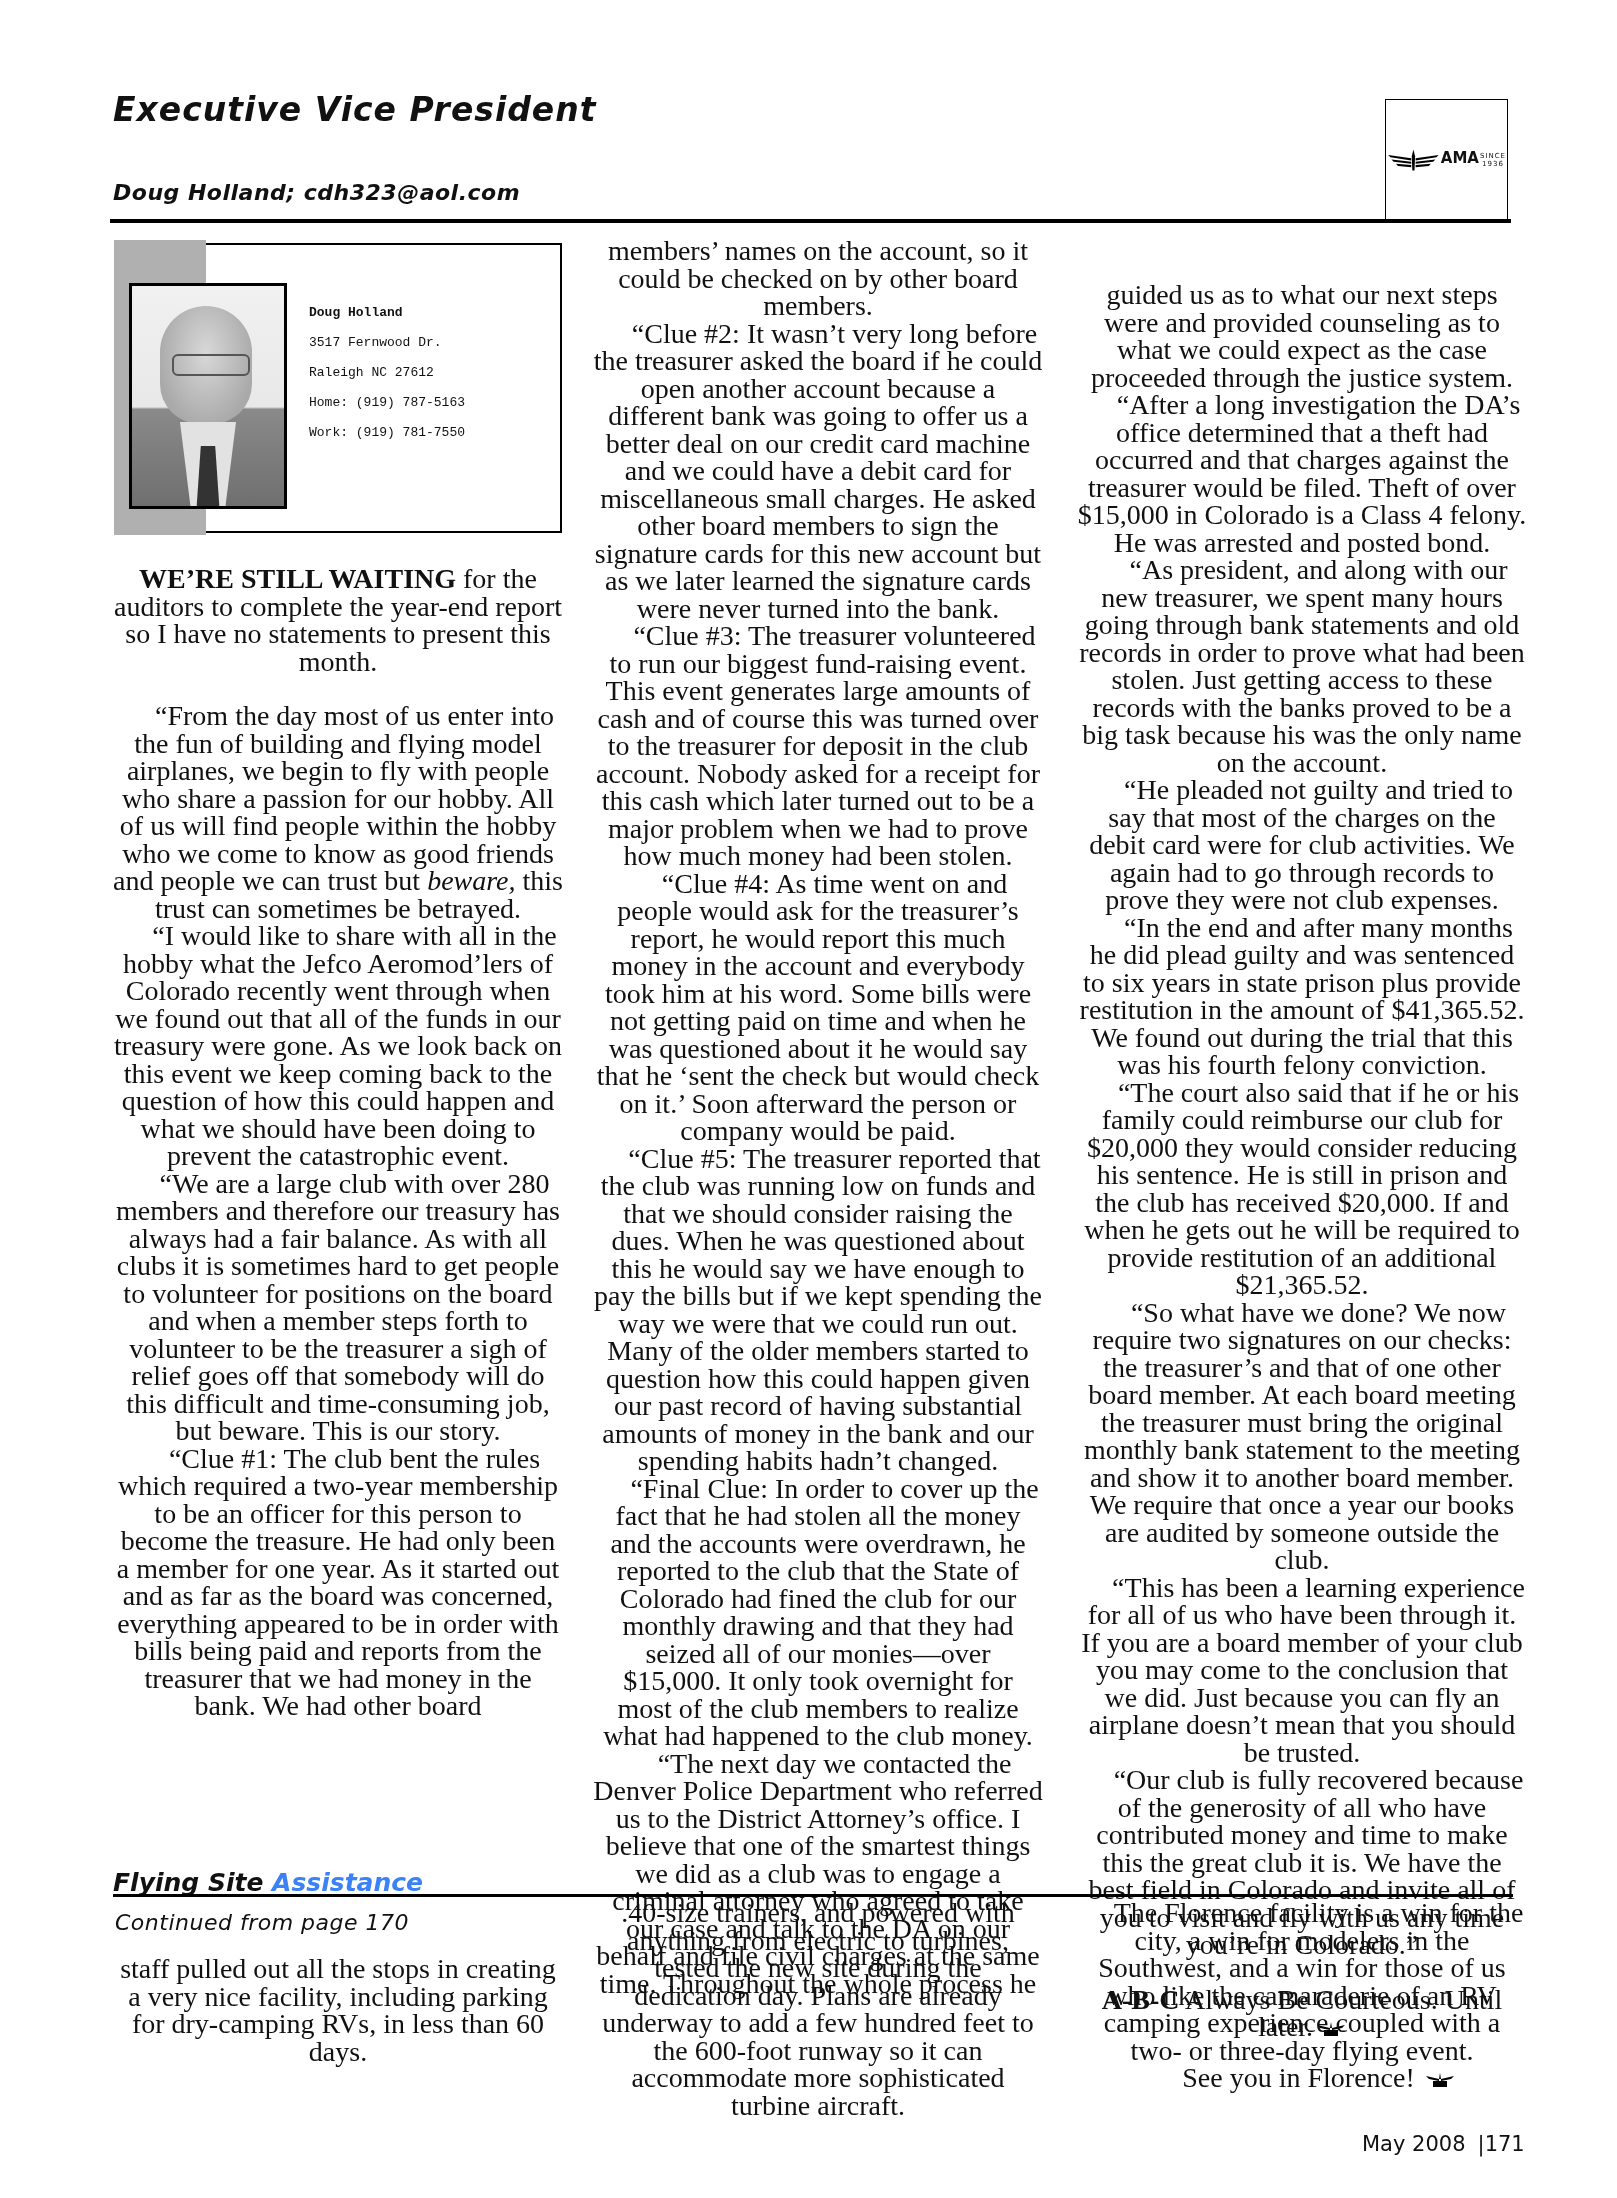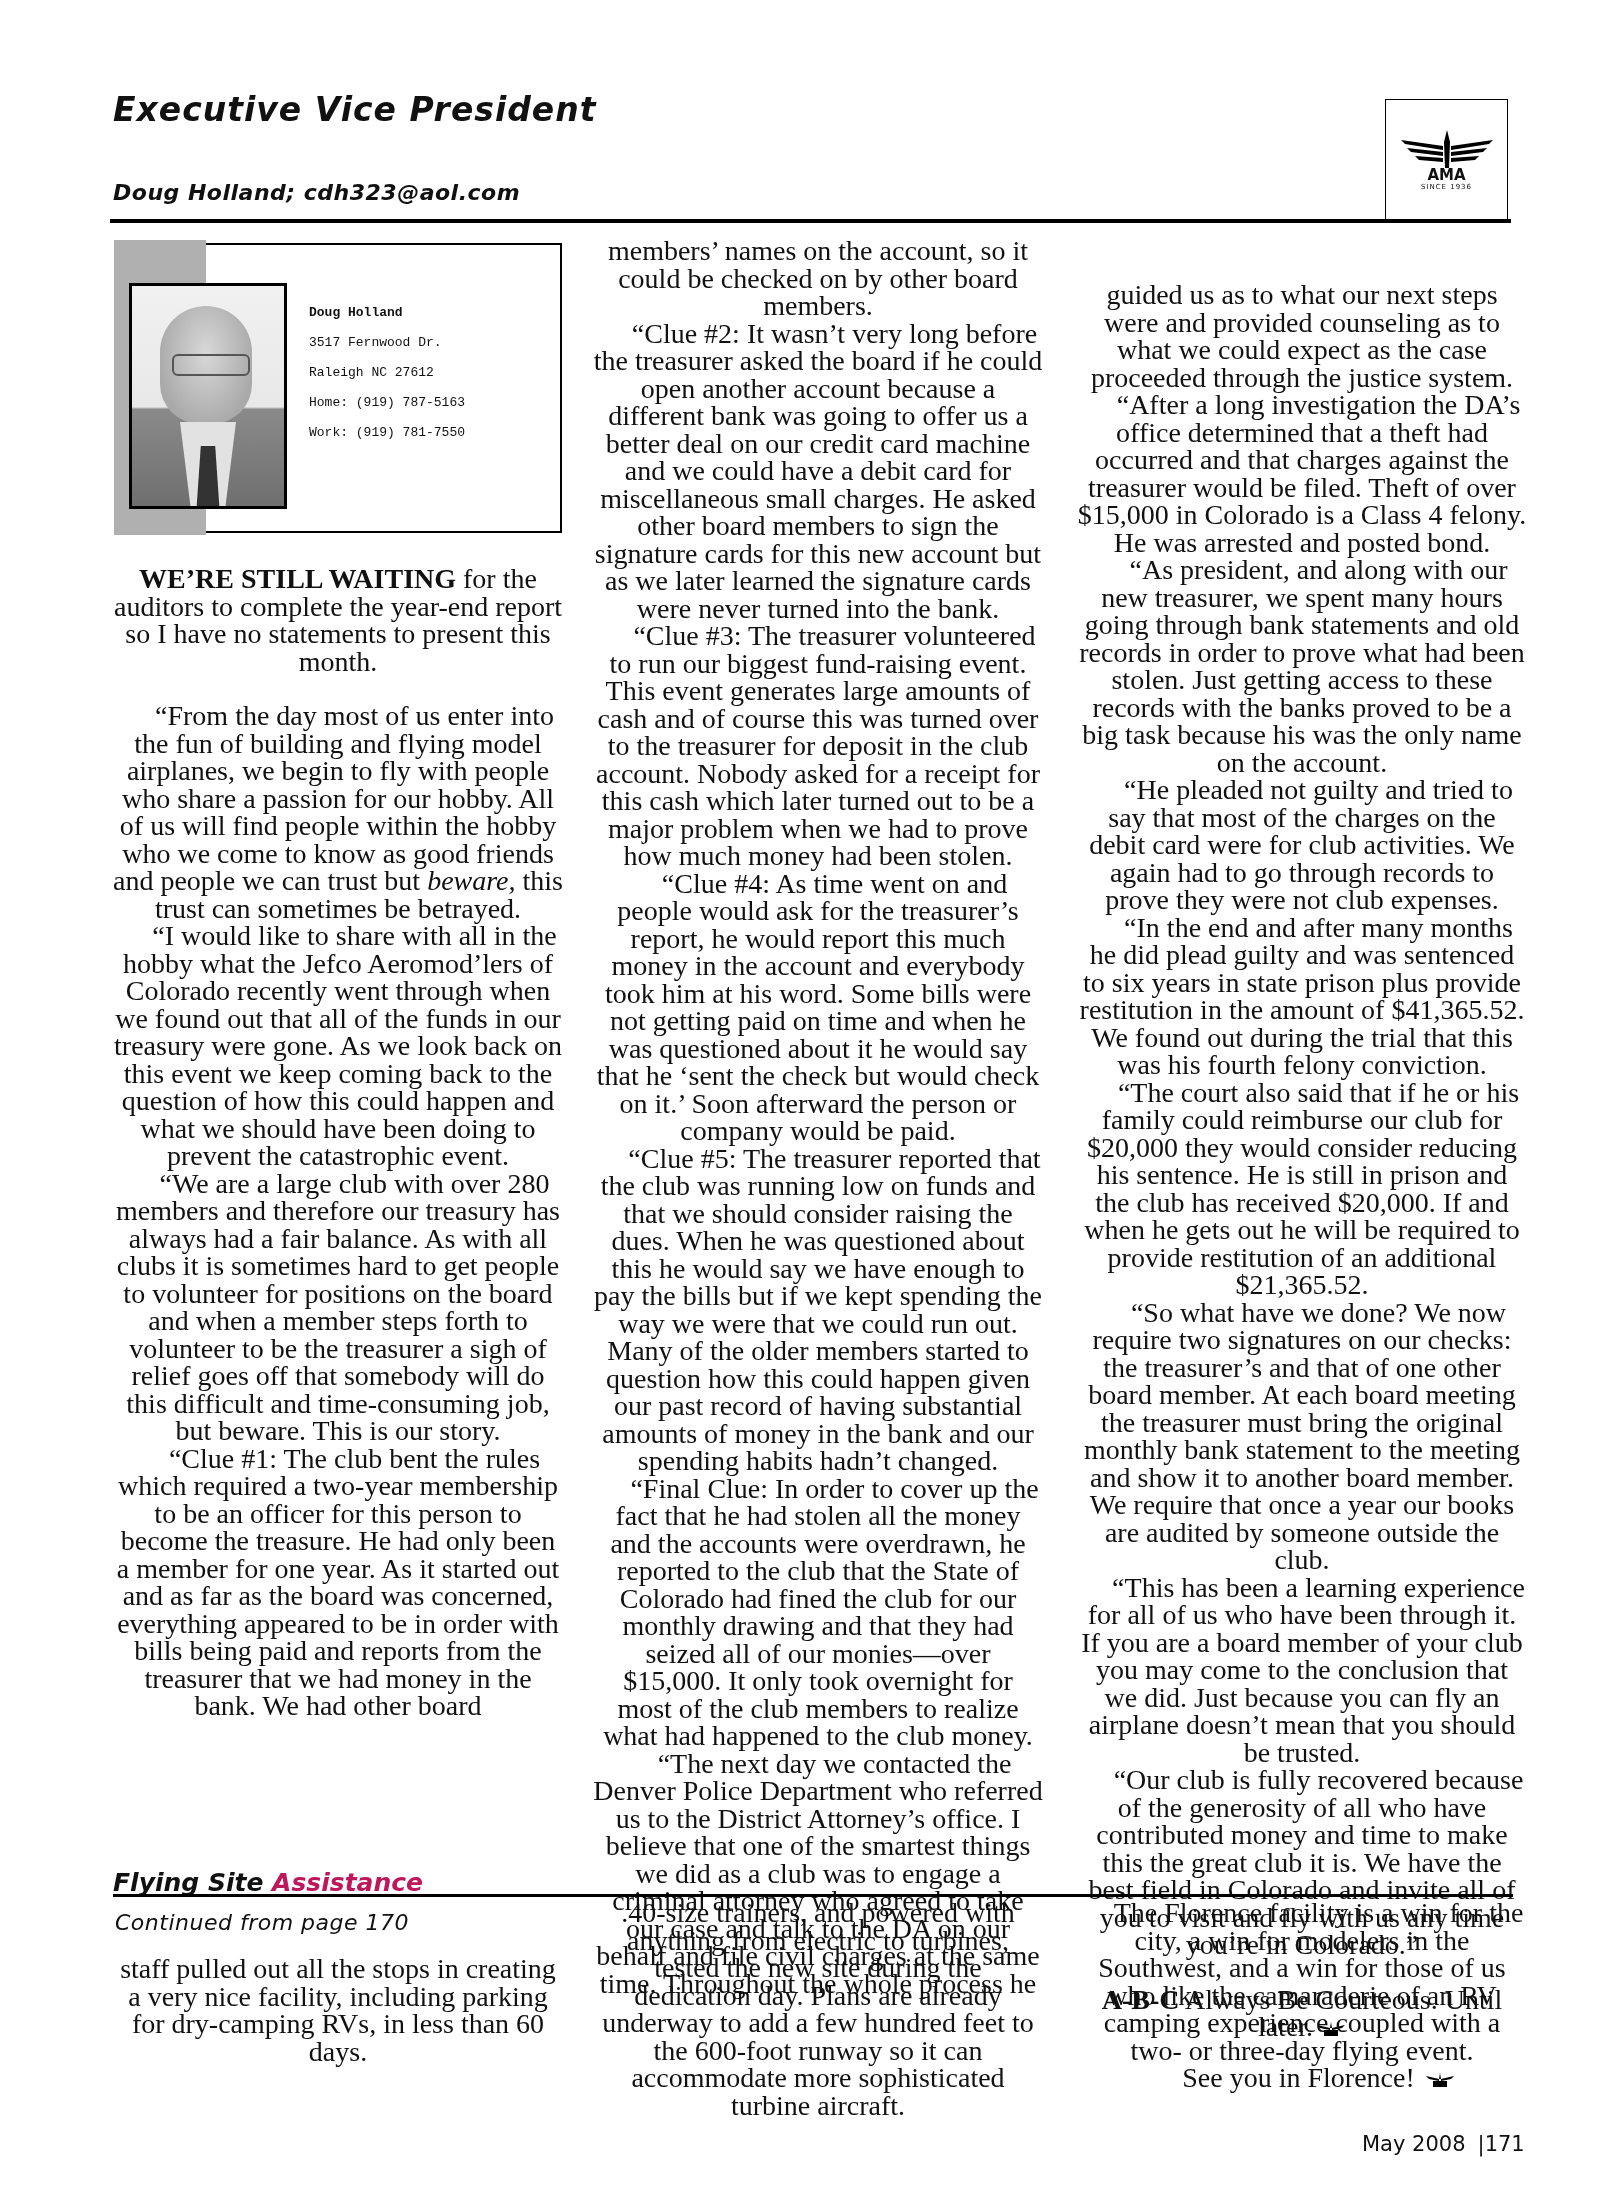--- a/index.html
+++ b/index.html
@@ -3,21 +3,21 @@
 <meta charset="utf-8">
 <style>
   html, body { margin: 0; padding: 0; background: #ffffff; }
   body { width: 1617px; height: 2198px; position: relative; overflow: hidden; color: #111; }
   .sans { font-family: "DejaVu Sans", sans-serif; }
 
   #dept-title { position: absolute; left: 113px; top: 90px; font-size: 33px; font-weight: bold; font-style: italic; letter-spacing: 1px; }
   #byline { position: absolute; left: 113px; top: 180px; font-size: 22px; font-weight: bold; font-style: italic; letter-spacing: 0.5px; }
   #header-rule { position: absolute; left: 110px; top: 219px; width: 1401px; height: 4px; background: #000; }
 
-  #logo-box { position: absolute; left: 1385px; top: 99px; width: 123px; height: 120px; border: 1.5px solid #000; border-bottom: none; box-sizing: border-box; display: flex; flex-direction: column; align-items: center; justify-content: center; }
+  #logo-box { position: absolute; left: 1385px; top: 99px; width: 123px; height: 120px; border: 1.5px solid #000; border-bottom: none; box-sizing: border-box; display: flex; align-items: center; justify-content: center; }
   #logo-box svg { width: 100px; height: 42px; }
   .ama-text { font-family: "DejaVu Sans", sans-serif; font-weight: bold; font-size: 15px; line-height: 15px; margin-top: -2px; }
   .since-text { font-family: "DejaVu Sans", sans-serif; font-size: 7px; letter-spacing: 1px; text-align: center; }
 
   #profile-card { position: absolute; left: 114px; top: 240px; width: 436px; height: 300px; }
   #profile-card .gray-band { position: absolute; left: 0; top: 0; width: 92px; height: 295px; background: #b0b0b0; }
   #profile-card .card-border { position: absolute; left: 92px; top: 3px; width: 356px; height: 290px; border: 2px solid #000; border-left: none; box-sizing: border-box; }
   #profile-card .photo { position: absolute; left: 15px; top: 43px; width: 158px; height: 226px; border: 3px solid #000; box-sizing: border-box; background: linear-gradient(180deg,#f1f1f1 0%, #e8e8e8 55%, #8a8a8a 56%, #6f6f6f 100%); overflow: hidden; }
   .photo .head { position: absolute; left: 28px; top: 20px; width: 92px; height: 118px; border-radius: 46px 46px 40px 40px; background: radial-gradient(ellipse at 50% 40%, #d8d8d8, #a9a9a9 75%); }
   .photo .glasses { position: absolute; left: 40px; top: 68px; width: 74px; height: 18px; border: 2px solid #555; border-radius: 6px; }
@@ -28,21 +28,21 @@
 
   .col { position: absolute; font-family: "Liberation Serif", serif; font-size: 28px; line-height: 27.5px; text-align: center; }
   .col p { margin: 0; }
   .col p.ind { text-indent: 33px; }
   .col p.gap { margin-top: 27px; }
   #col1 { left: 113px; top: 565px; width: 450px; }
   #col2 { left: 593px; top: 237px; width: 450px; }
   #col3 { left: 1077px; top: 237px; width: 450px; margin-top: 44px; }
 
   #section2-title { position: absolute; left: 113px; top: 1868px; font-size: 25px; font-weight: bold; font-style: italic; }
-  #section2-title .gray { color: #be185d; margin-top: 40px; }
+  #section2-title .gray { color: #3b82f6; margin-top: 40px; }
   #section2-rule { position: absolute; left: 113px; top: 1894px; width: 1400px; height: 3px; background: #000; }
   #continued { position: absolute; left: 115px; top: 1910px; font-family: "DejaVu Sans", sans-serif; font-size: 22px; font-style: italic; letter-spacing: 0.5px; }
   #s2col1 { left: 113px; top: 1955px; width: 450px; }
   #s2col2 { left: 593px; top: 1899px; width: 450px; }
   #s2col3 { left: 1077px; top: 1899px; width: 450px; }
 
   .ama-inline { display: inline-block; width: 30px; height: 15px; vertical-align: -1px; margin-left: 3px; }
 
   #footer { position: absolute; left: 1362px; top: 2132px; font-family: "DejaVu Sans", sans-serif; font-size: 21px; }
   #footer .sep { margin: 0 0 0 12px; }

